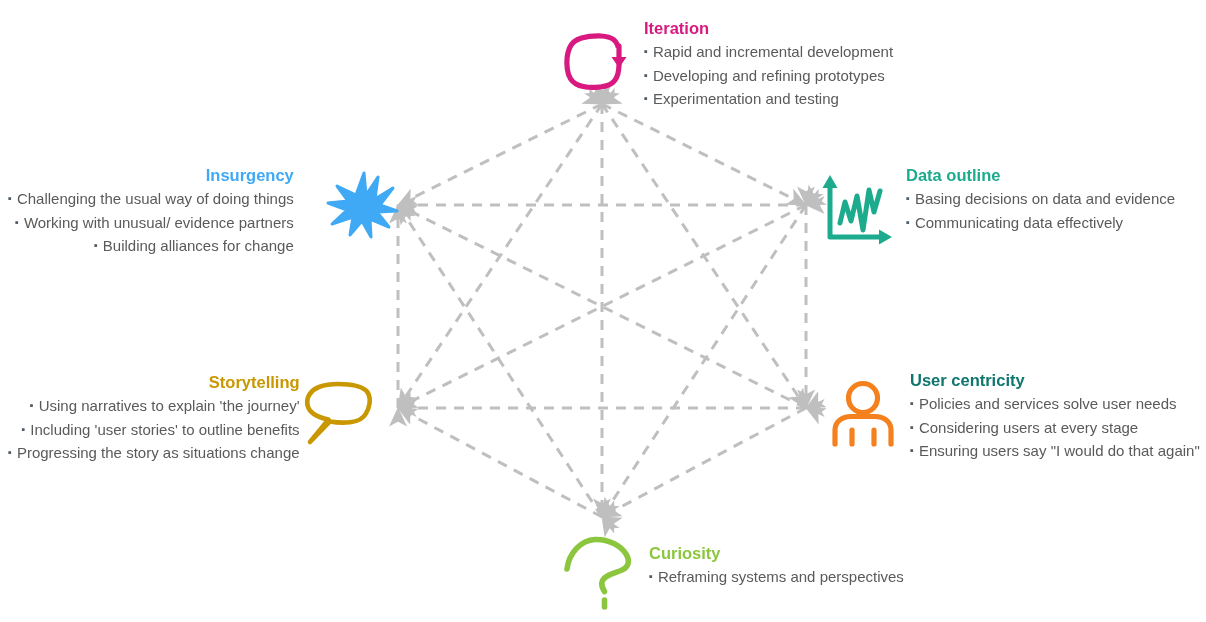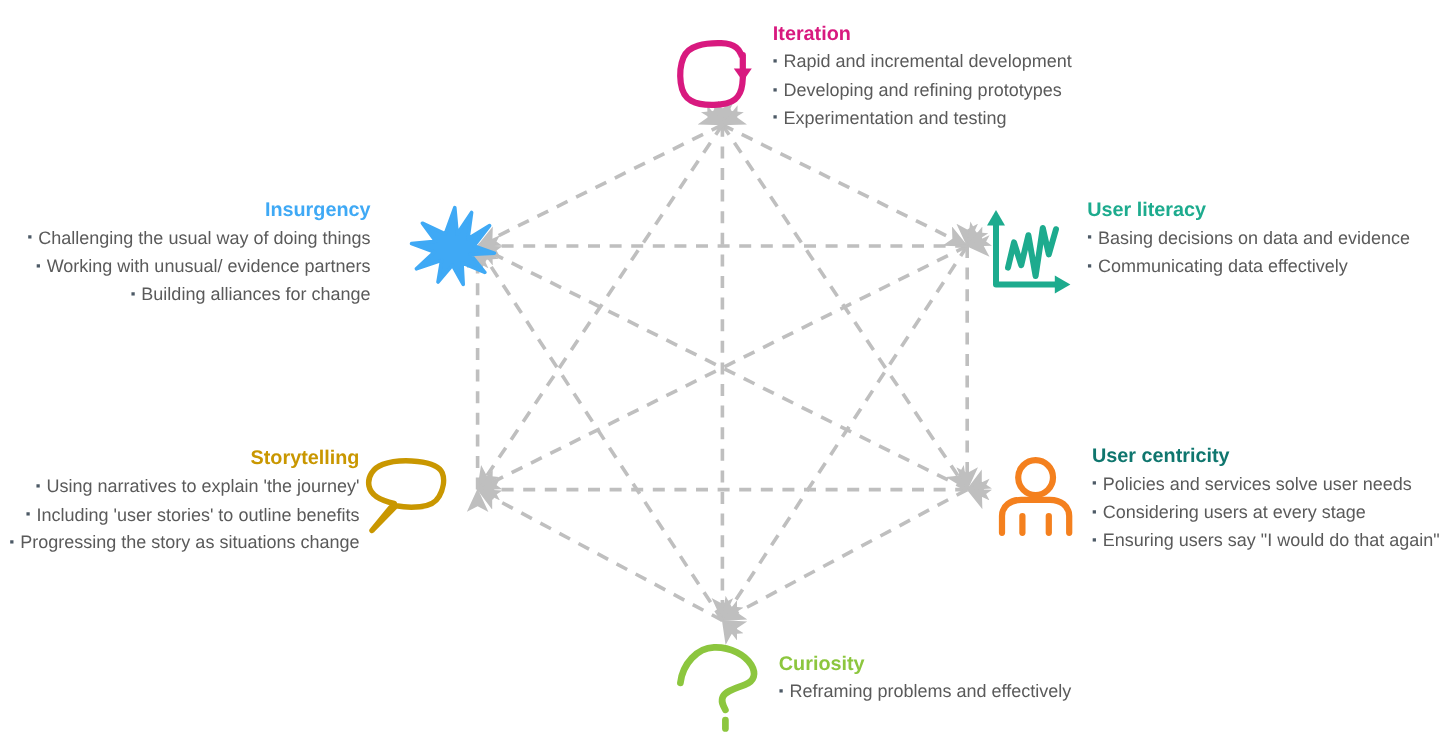--- a/index.html
+++ b/index.html
@@ -87,21 +87,21 @@
 
   
   .node.right .node-text { text-align: left; }
 
   
   #node-iteration      { left: 556px; top: 16px;  }
   #node-data-literacy  { left: 818px; top: 163px; }
   #node-user-centricity{ left: 822px; top: 368px; }
   #node-curiosity      { left: 561px; top: 519px; align-items: center; }
   #node-storytelling   { left: 8px;   top: 370px; justify-content: flex-end; }
-  #node-insurgency     { left: 23px;   top: 163px; gap: 29px; }
+  #node-insurgency     { left: 8px;   top: 163px; gap: 29px; }
 
   #node-iteration .node-icon   { width: 84px; height: 84px; margin-top: 6px; }
   #node-curiosity .node-icon   { width: 84px; height: 84px; margin-top: 8px; }
   #node-insurgency .node-icon  { width: 78px; height: 78px; margin-top: 4px; }
   #node-storytelling .node-icon{ width: 78px; height: 78px; margin-top: 4px; }
   #node-data-literacy .node-icon{ width: 82px; height: 82px; margin-top: 6px; }
   #node-user-centricity .node-icon{ width: 82px; height: 82px; margin-top: 6px; }
 
   #node-iteration .node-text,
   #node-curiosity .node-text { margin-left: 4px; }
@@ -166,21 +166,21 @@
       <svg viewBox="0 0 82 82" width="82" height="82">
         <g fill="none" stroke="#1dab8e" stroke-width="5" stroke-linecap="round" stroke-linejoin="round">
           <path d="M12,14 L12,68 L66,68"></path>
           <path d="M22,54 L27,33 L33,52 L39,27 L45,61 L51,21 L56,43 L62,22"></path>
         </g>
         <path d="M12,6 L4.5,19 L19.5,19 Z" fill="#1dab8e"></path>
         <path d="M74,68 L61,60.5 L61,75.5 Z" fill="#1dab8e"></path>
       </svg>
     </div>
     <div class="node-text">
-      <div class="node-title" style="color:#1dab8e">User literacy</div>
+      <div class="node-title" style="color:#1dab8e">Data outline</div>
       <ul class="bullets">
         <li><span class="bl">▪</span><span>Basing decisions on data and evidence</span></li>
         <li><span class="bl">▪</span><span>Communicating data effectively</span></li>
       </ul>
     </div>
   </div>
 
   <div class="node right" id="node-user-centricity">
     <div class="node-icon">
       <svg viewBox="0 0 82 82" width="82" height="82">
@@ -208,21 +208,21 @@
       <svg viewBox="0 0 84 84" width="84" height="84">
         <path d="M6,42 C8,26 20,13 34,12.5 C48,12 60,19 65,27
                  C69.5,34.5 67.5,40.5 60,43.5 C52,46.7 44,48.5 41.5,53.5
                  C39.5,57.5 41.5,61 43.5,64.5" fill="none" stroke="#8cc63e" stroke-width="5.6" stroke-linecap="round" stroke-linejoin="round"></path>
         <path d="M43.5,73 L43.5,80" fill="none" stroke="#8cc63e" stroke-width="5.6" stroke-linecap="round"></path>
       </svg>
     </div>
     <div class="node-text">
       <div class="node-title" style="color:#8cc63e">Curiosity</div>
       <ul class="bullets">
-        <li><span class="bl">▪</span><span>Reframing problems and effectively</span></li>
+        <li><span class="bl">▪</span><span>Reframing systems and perspectives</span></li>
       </ul>
     </div>
   </div>
 
   <div class="node left" id="node-storytelling">
     <div class="node-icon">
       <svg viewBox="0 0 78 78" width="78" height="78">
         <path d="M30,47.5 L10,68 L28.5,45.5
                  C19,43.5 9,39 7.5,31 C6,23 11,16 19,13
                  C27,10 38,9.5 48,10.5 C58,11.5 66,14 68.5,20

